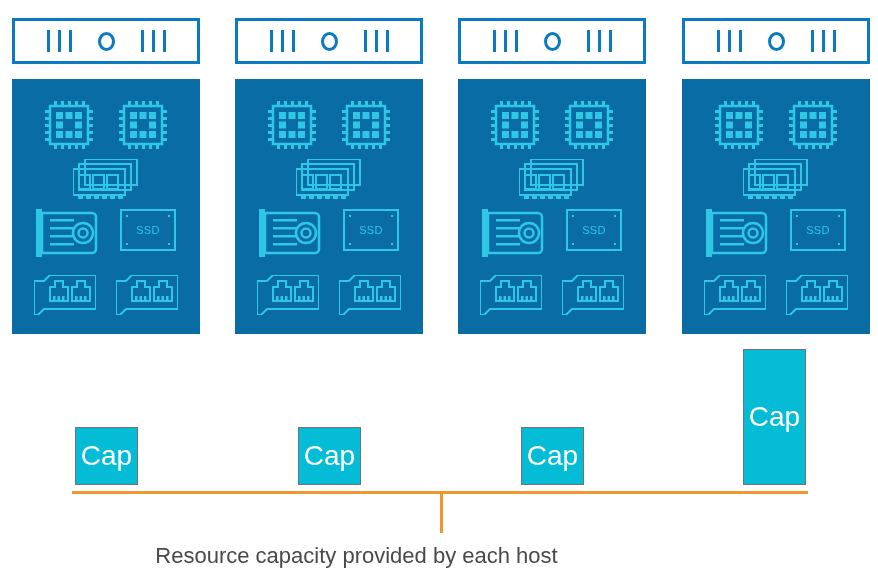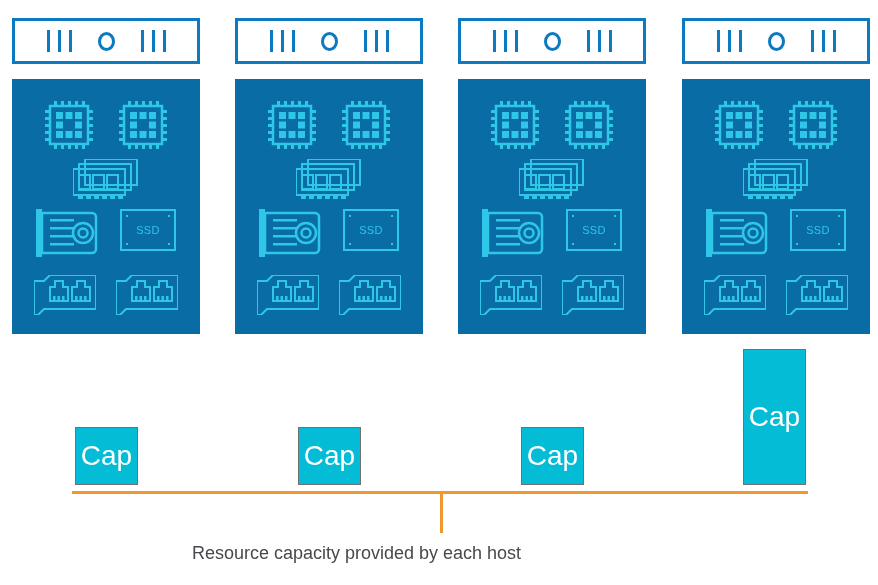--- a/index.html
+++ b/index.html
@@ -135,21 +135,21 @@
     width: 3px;
     height: 42px;
     background: #f0982d;
   }
   #caption {
     position: absolute;
     left: 0;
     top: 543px;
     width: 713px;
     text-align: center;
-    font-size: 18px;
+    font-size: 22px;
     color: #47494c;
   }
 </style>
 </head>
 <body>
 
 <div id="canvas">
 
   <div class="host" id="host-1" style="left: 12px;">
     <div class="host-faceplate">

